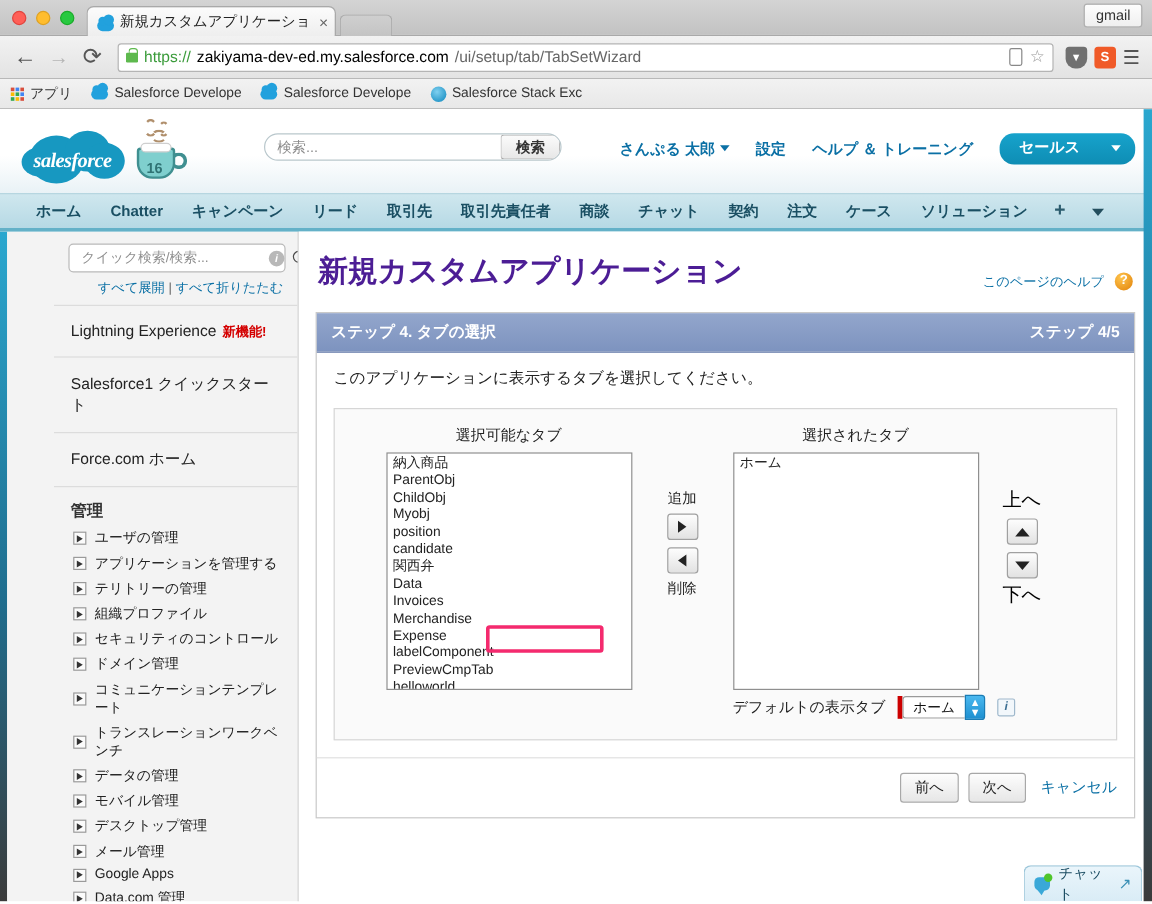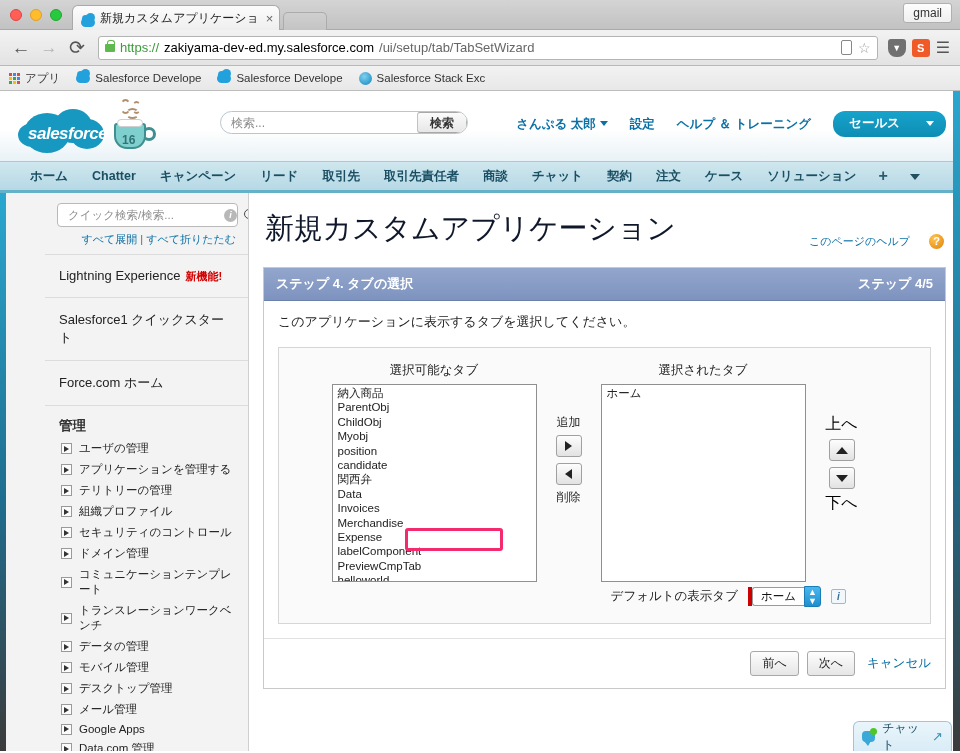--- a/index.html
+++ b/index.html
@@ -136,21 +136,21 @@
     width: 88px; height: 50px; position: relative;
   }
   .sf-cloud .bub { position: absolute; background: #1798c1; border-radius: 50%; }
   .sf-cloud .b1 { width: 46px; height: 40px; left: 6px; top: 8px; }
   .sf-cloud .b2 { width: 38px; height: 34px; left: 36px; top: 4px; }
   .sf-cloud .b3 { width: 34px; height: 30px; left: 52px; top: 14px; }
   .sf-cloud .b4 { width: 30px; height: 24px; left: 0px; top: 18px; }
   .sf-cloud .wordmark {
     position: absolute; z-index: 4; left: 10px; top: 19px;
     color: #fff; font-size: 17px; font-style: italic; font-weight: bold;
-    letter-spacing: -0.5px; font-family: Liberation Sans, sans-serif;
+    letter-spacing: -0.5px; font-family: Liberation Serif, serif;
   }
   .mug { width: 50px; height: 54px; position: relative; margin-top: -6px; }
   .mug .cup {
     position: absolute; left: 6px; top: 24px; width: 32px; height: 26px;
     background: #7fcfce; border: 2px solid #3f8f90; border-radius: 3px 3px 13px 13px;
   }
   .mug .handle {
     position: absolute; left: 34px; top: 28px; width: 14px; height: 14px;
     border: 3px solid #3f8f90; border-radius: 50%; border-left-color: transparent;
   }
@@ -270,22 +270,22 @@
   }
   .tri {
     width: 11px; height: 11px; border: 1px solid #9a9a9a; background: #fbfbfb;
     display: flex; align-items: center; justify-content: center; flex: 0 0 auto;
   }
   .tri i { width:0;height:0;border-top:3.5px solid transparent;border-bottom:3.5px solid transparent;border-left:5px solid #333; }
 
   
   .main { flex: 1 1 auto; padding: 16px 14px 0 14px; position: relative; background:#fff; }
   .page-title-row { display: flex; align-items: flex-end; justify-content: space-between; padding: 0 2px 0 2px; }
-  .page-title { font-size: 29px; color: #0f172a; font-weight: normal; letter-spacing: -0.2px; }
-  .help-link { font-size: 11px; color: #0b70a5; display: flex; align-items: flex-start; gap: 19px; cursor: pointer; }
+  .page-title { font-size: 25px; color: #4c1d95; font-weight: bold; letter-spacing: -0.2px; }
+  .help-link { font-size: 11px; color: #0b70a5; display: flex; align-items: flex-start; gap: 9px; cursor: pointer; }
   .help-link span { text-decoration: none; }
   .qmark {
     width: 15px; height: 15px; border-radius: 50%;
     background: radial-gradient(circle at 35% 30%, #ffc44d, #e8921a 75%);
     color: #fff; font-size: 11px; font-weight: bold; text-align: center; line-height: 15px;
   }
 
   .panel {
     margin-top: 18px;
     border: 1px solid #c9c9c9;
@@ -315,21 +315,21 @@
     border: 1px solid #8f8f8f; background: #fff;
     overflow: hidden; padding: 1px 0 0 0;
   }
   .listbox .opt {
     font-size: 11.5px; color: #222; padding: 0 3px 0 5px; line-height: 14.4px;
     white-space: nowrap; cursor: pointer; font-family: "Liberation Sans", sans-serif;
   }
 
   .midcol {
     display: flex; flex-direction: column; align-items: center;
-    justify-content: center; gap: 2px; width: 64px;
+    justify-content: center; gap: 2px; width: 84px;
     padding-top: 52px;
   }
   .midcol .cap { font-size: 12px; color: #222; }
   .arrbtn {
     width: 26px; height: 22px;
     background: linear-gradient(#fdfdfd,#e2e2e2);
     border: 1px solid #a0a0a0; border-radius: 3px;
     display: flex; align-items: center; justify-content: center;
     cursor: pointer; margin: 2px 0;
   }

